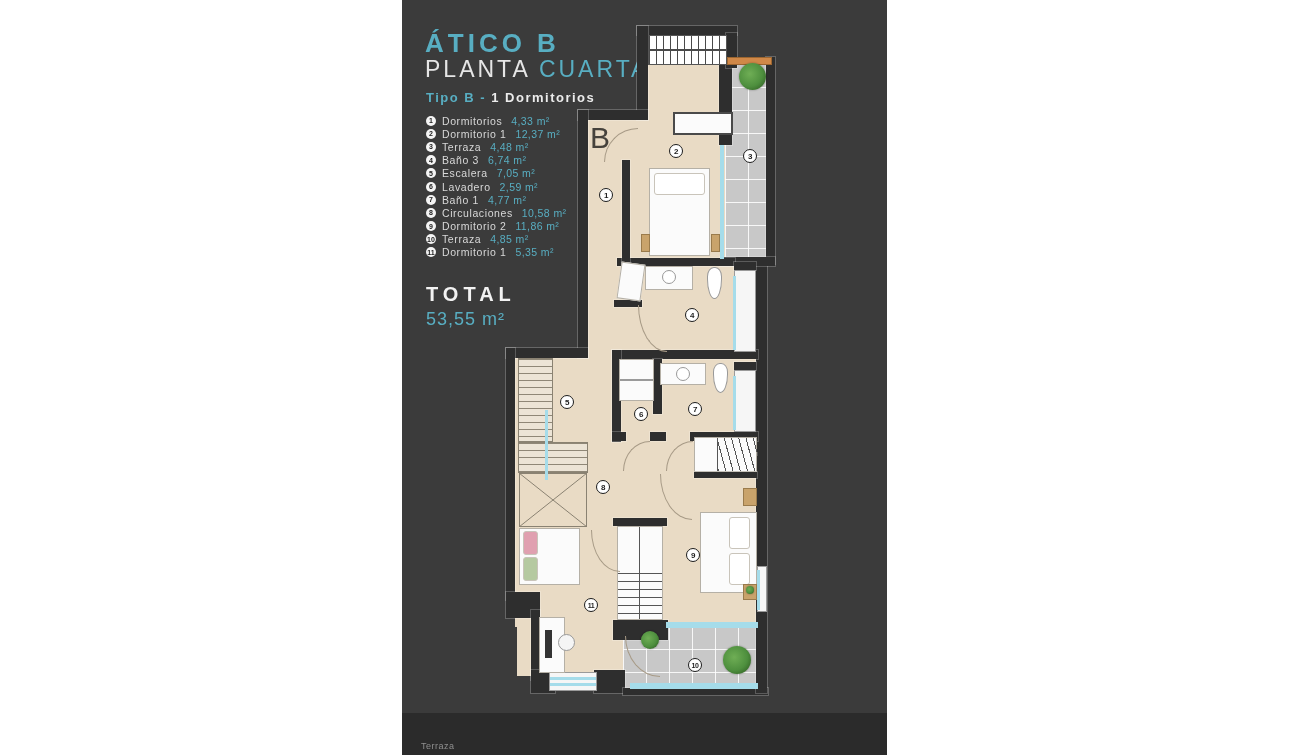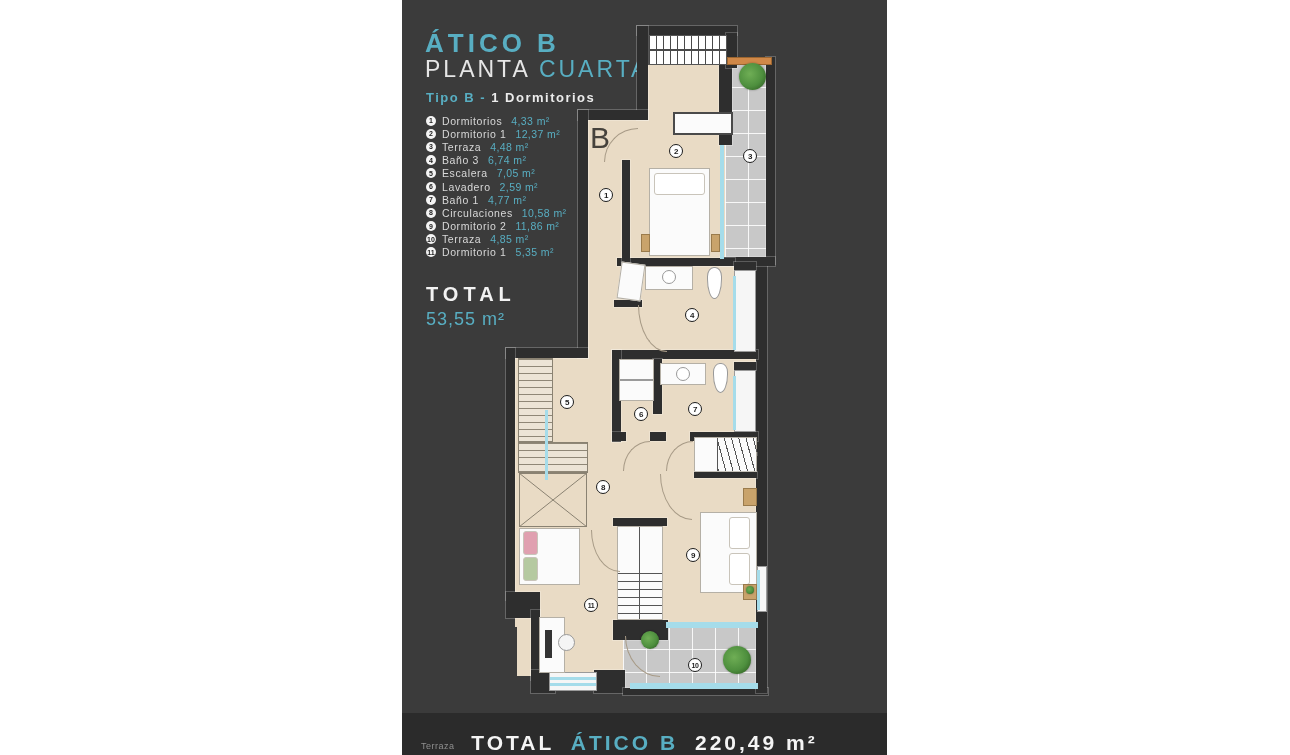--- a/index.html
+++ b/index.html
@@ -264,18 +264,13 @@
     <div class="badge" style="left:634px;top:407px;">6</div>
     <div class="badge" style="left:688px;top:402px;">7</div>
     <div class="badge" style="left:596px;top:480px;">8</div>
     <div class="badge" style="left:686px;top:548px;">9</div>
     <div class="badge" style="left:688px;top:658px;font-size:7px;">10</div>
     <div class="badge" style="left:584px;top:598px;font-size:7px;">11</div>
   </div>
 
   <div class="footerbar"></div>
   <div class="contact">Terraza</div>
-  <div class="footline">
-    <span>TOTAL</span>
-    <span class="c1">ÁTICO B</span>
-    <span>220,49 m²</span>
-  </div>
 </div>
 
 </body></html>

